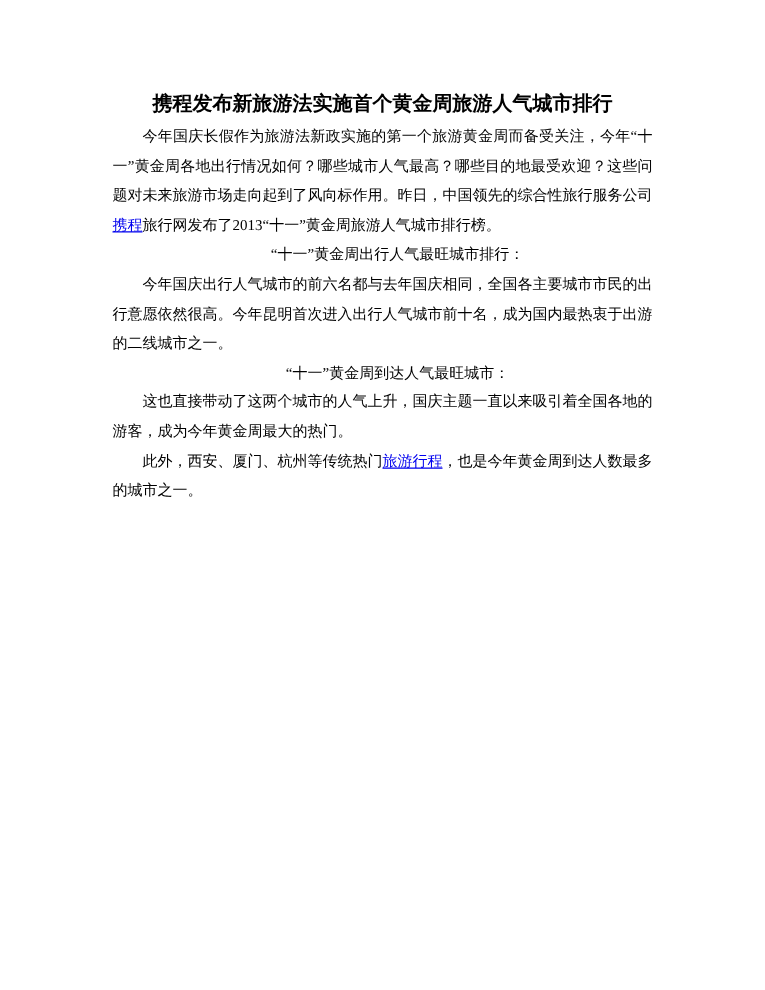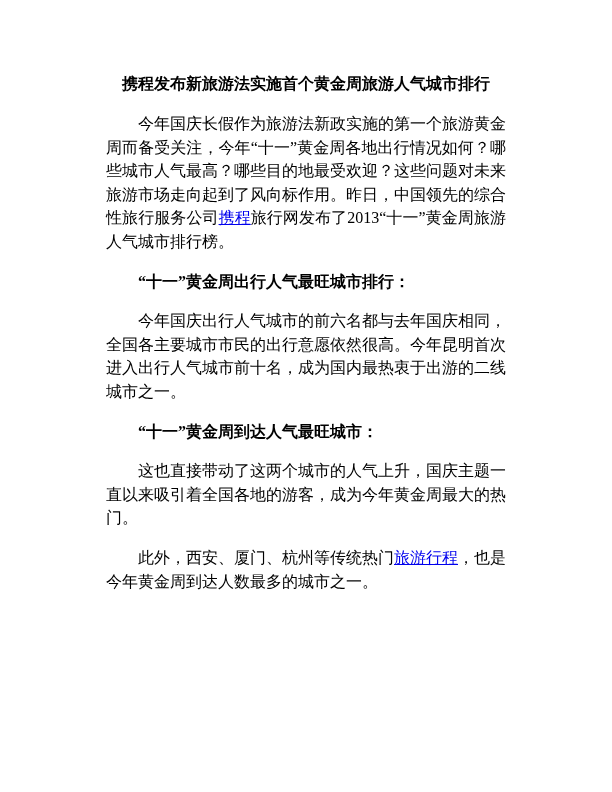--- a/index.html
+++ b/index.html
@@ -21,32 +21,33 @@
     top: 0;
     left: 90px;
     width: 432px;
   }
   .doc-title {
     margin: 72px 0 2px 0;
     font-size: 16px;
     line-height: 24px;
     font-weight: 700;
     text-align: center;
+    font-family: Liberation Mono, monospace;
   }
   p {
-    margin: 16px;
-    font-size: 16px;
+    margin: 0;
+    font-size: 12px;
     line-height: 23.6px;
     text-indent: 2em;
     text-align: justify;
     font-weight: 400;
   }
   p.bold-line {
-    font-weight: 700;
-    text-align: left;
+    font-weight: 400;
+    text-align: center;
   }
   a.doc-link {
     color: #0000ee;
     text-decoration: underline;
     cursor: pointer;
   }
 </style>
 </head>
 <body>
 

